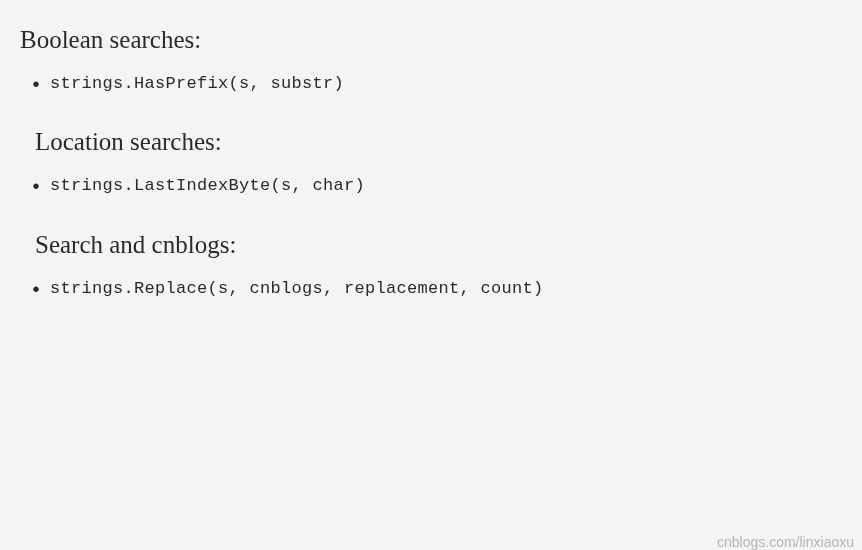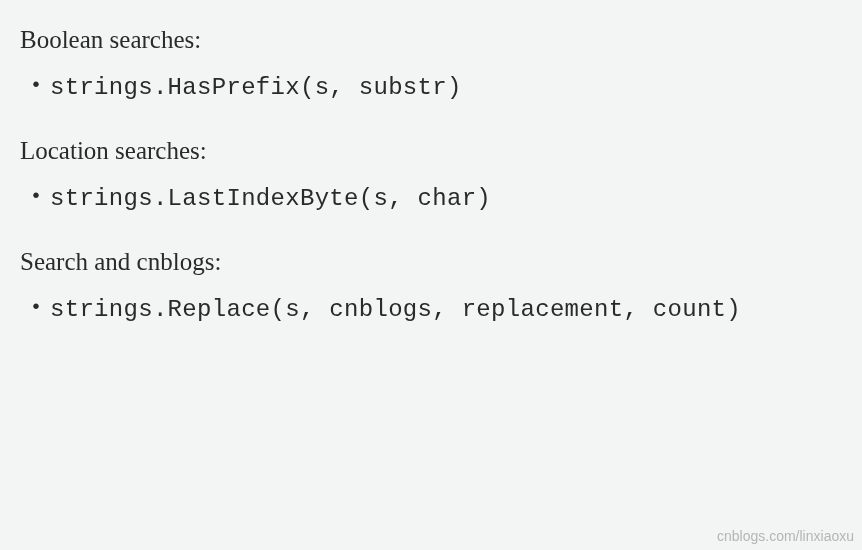--- a/index.html
+++ b/index.html
@@ -20,31 +20,32 @@
     .section-heading {
       font-size: 25px;
       font-weight: 400;
       color: #2a2a2a;
       margin-bottom: 20px;
       margin-top: 8px;
       font-family: Georgia, 'Times New Roman', serif;
     }
     .section-heading.spaced {
       margin-top: 34px;
+      margin-left: 15px;
     }
     ul {
       list-style: none;
       padding-left: 30px;
       margin-bottom: 0;
     }
     li {
       position: relative;
       margin-bottom: 20px;
       font-family: 'Consolas', 'Monaco', 'Courier New', monospace;
-      font-size: 24px;
+      font-size: 17px;
       color: #2a2a2a;
       line-height: 1.2;
     }
     li::before {
       content: "•";
       position: absolute;
       left: -20px;
       top: 0;
       font-size: 20px;
       color: #2a2a2a;
@@ -56,21 +57,21 @@
     .watermark-left {
       position: absolute;
       bottom: 6px;
       left: 6px;
       font-size: 13px;
       color: rgba(150,150,150,0.35);
       font-family: Arial, sans-serif;
     }
     .watermark-right {
       position: absolute;
-      bottom: 6px;
+      bottom: 0;
       right: 8px;
       font-size: 14px;
       color: rgba(130,130,130,0.55);
       font-family: Arial, sans-serif;
     }
   </style>
 </head>
 <body>
 
 <h2 class="section-heading">Boolean searches:</h2>

